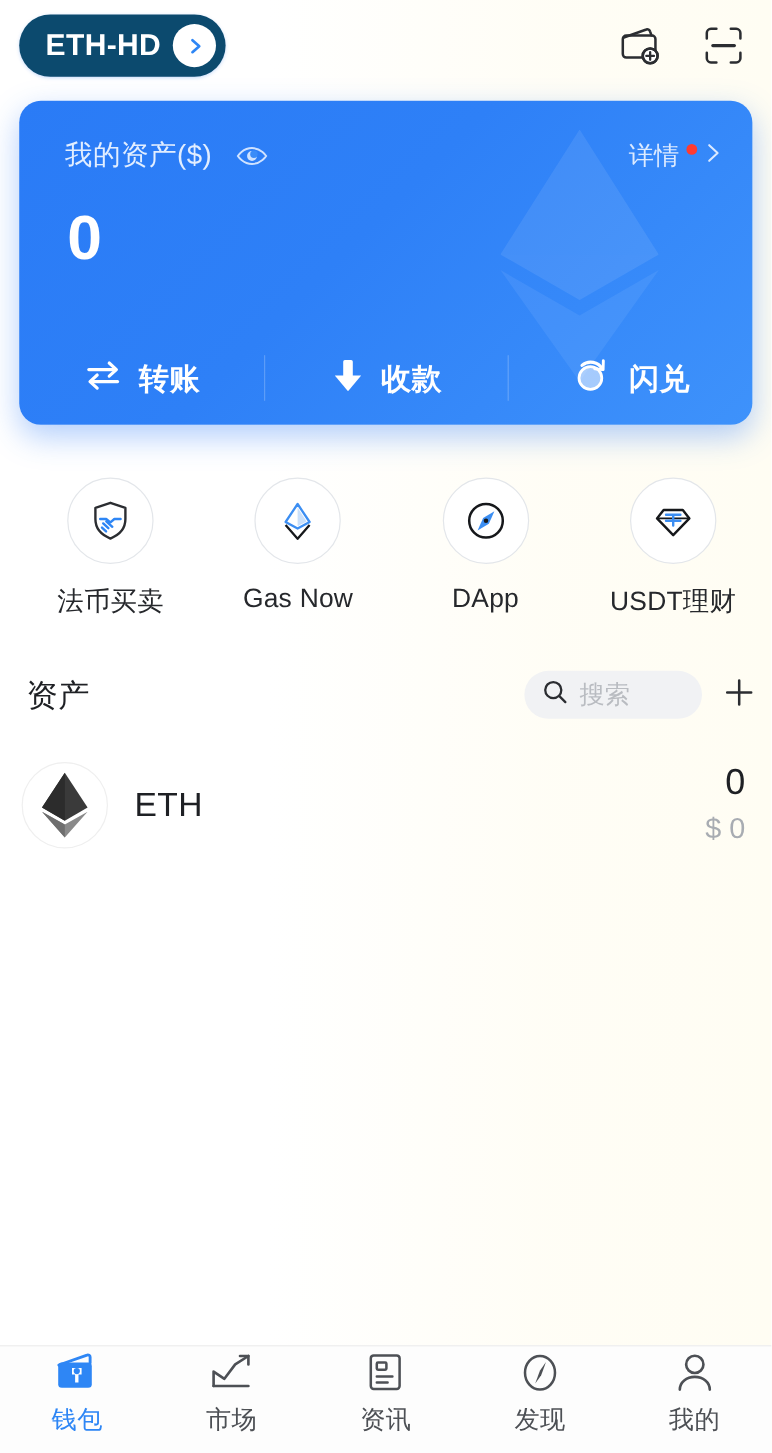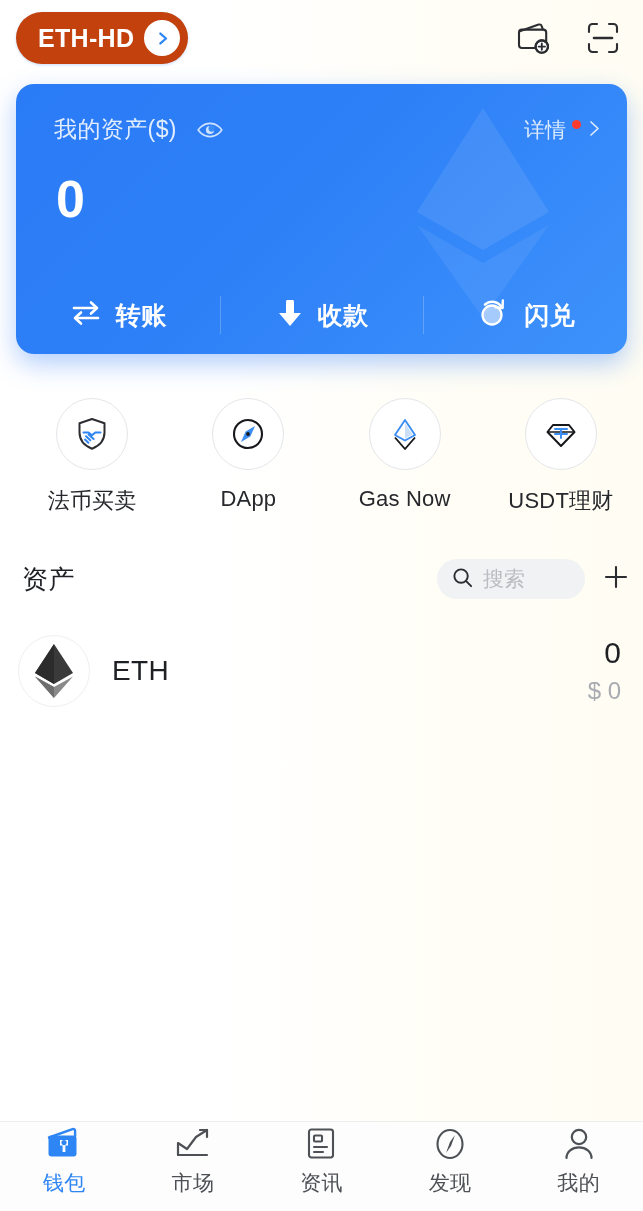--- a/index.html
+++ b/index.html
@@ -19,21 +19,21 @@
   }
 
   
   .topbar{
     position:relative; z-index:2;
     height:76px; display:flex; align-items:center;
     padding:0 18px 0 16px;
   }
   .wallet-pill{
     display:flex; align-items:center; gap:10px;
-    background:#c2410c; border-radius:30px;
+    background:#0c4a6e; border-radius:30px;
     padding:8px 8px 8px 22px; height:52px;
     box-shadow:0 1px 3px rgba(41,121,245,.25);
   }
   .wallet-pill .name{
     color:#ffffff; font-size:25px; font-weight:700; letter-spacing:.3px;
     line-height:1;
   }
   .pill-arrow{
     width:36px; height:36px; border-radius:50%;
     background:#ffffff; display:flex; align-items:center; justify-content:center;
@@ -262,38 +262,38 @@
         <path d="M20 5 7.5 9.2v9.4c0 7.6 5.2 13.3 12.5 16.2 7.3-2.9 12.5-8.6 12.5-16.2V9.2z" stroke="#2B2D31"></path>
         <path d="M11.5 18.5h5l3.5 2.8 3.3-2.8h5.2"></path>
         <path d="M14 22.2l4.3 4M13 25.6l3.4 3.2M16.6 20.4l5 4.6"></path>
       </svg>
     </span>
     <span class="quick-label">法币买卖</span>
   </div>
 
   <div class="quick">
     <span class="quick-circle">
+      <svg width="38" height="38" viewBox="0 0 38 38" fill="none" stroke-linejoin="round">
+        <polygon points="19,5 29,20 19,25.5 9,20" fill="none" stroke="#3C8EF2" stroke-width="1.9"></polygon>
+        <polyline points="9,22.5 19,34 29,22.5" fill="none" stroke="#16181B" stroke-width="1.9"></polyline>
+        <polygon points="19,8 26.5,19.5 19,23.5" fill="#9FC7F6" opacity=".55"></polygon>
+      </svg>
+    </span>
+    <span class="quick-label">Gas Now</span>
+  </div>
+
+  <div class="quick">
+    <span class="quick-circle">
       <svg width="40" height="40" viewBox="0 0 40 40" fill="none">
         <circle cx="20" cy="20" r="14" stroke="#16181B" stroke-width="2.1"></circle>
         <polygon points="27,12 22.4,22.4 13,28 17.6,17.6" fill="#3C8EF2"></polygon>
         <circle cx="20" cy="20" r="1.9" fill="#16181B"></circle>
       </svg>
     </span>
     <span class="quick-label">DApp</span>
-  </div>
-
-  <div class="quick">
-    <span class="quick-circle">
-      <svg width="38" height="38" viewBox="0 0 38 38" fill="none" stroke-linejoin="round">
-        <polygon points="19,5 29,20 19,25.5 9,20" fill="none" stroke="#3C8EF2" stroke-width="1.9"></polygon>
-        <polyline points="9,22.5 19,34 29,22.5" fill="none" stroke="#16181B" stroke-width="1.9"></polyline>
-        <polygon points="19,8 26.5,19.5 19,23.5" fill="#9FC7F6" opacity=".55"></polygon>
-      </svg>
-    </span>
-    <span class="quick-label">Gas Now</span>
   </div>
 
   <div class="quick">
     <span class="quick-circle">
       <svg width="40" height="40" viewBox="0 0 40 40" fill="none" stroke-linejoin="round">
         <path d="M12 11h16l5.5 7L20 32 6.5 18z" stroke="#16181B" stroke-width="2"></path>
         <path d="M6.5 18h27" stroke="#16181B" stroke-width="1.5"></path>
         <path d="M14 15h12M14 20h12M20 15v9" stroke="#3C8EF2" stroke-width="2" stroke-linecap="round"></path>
       </svg>
     </span>

